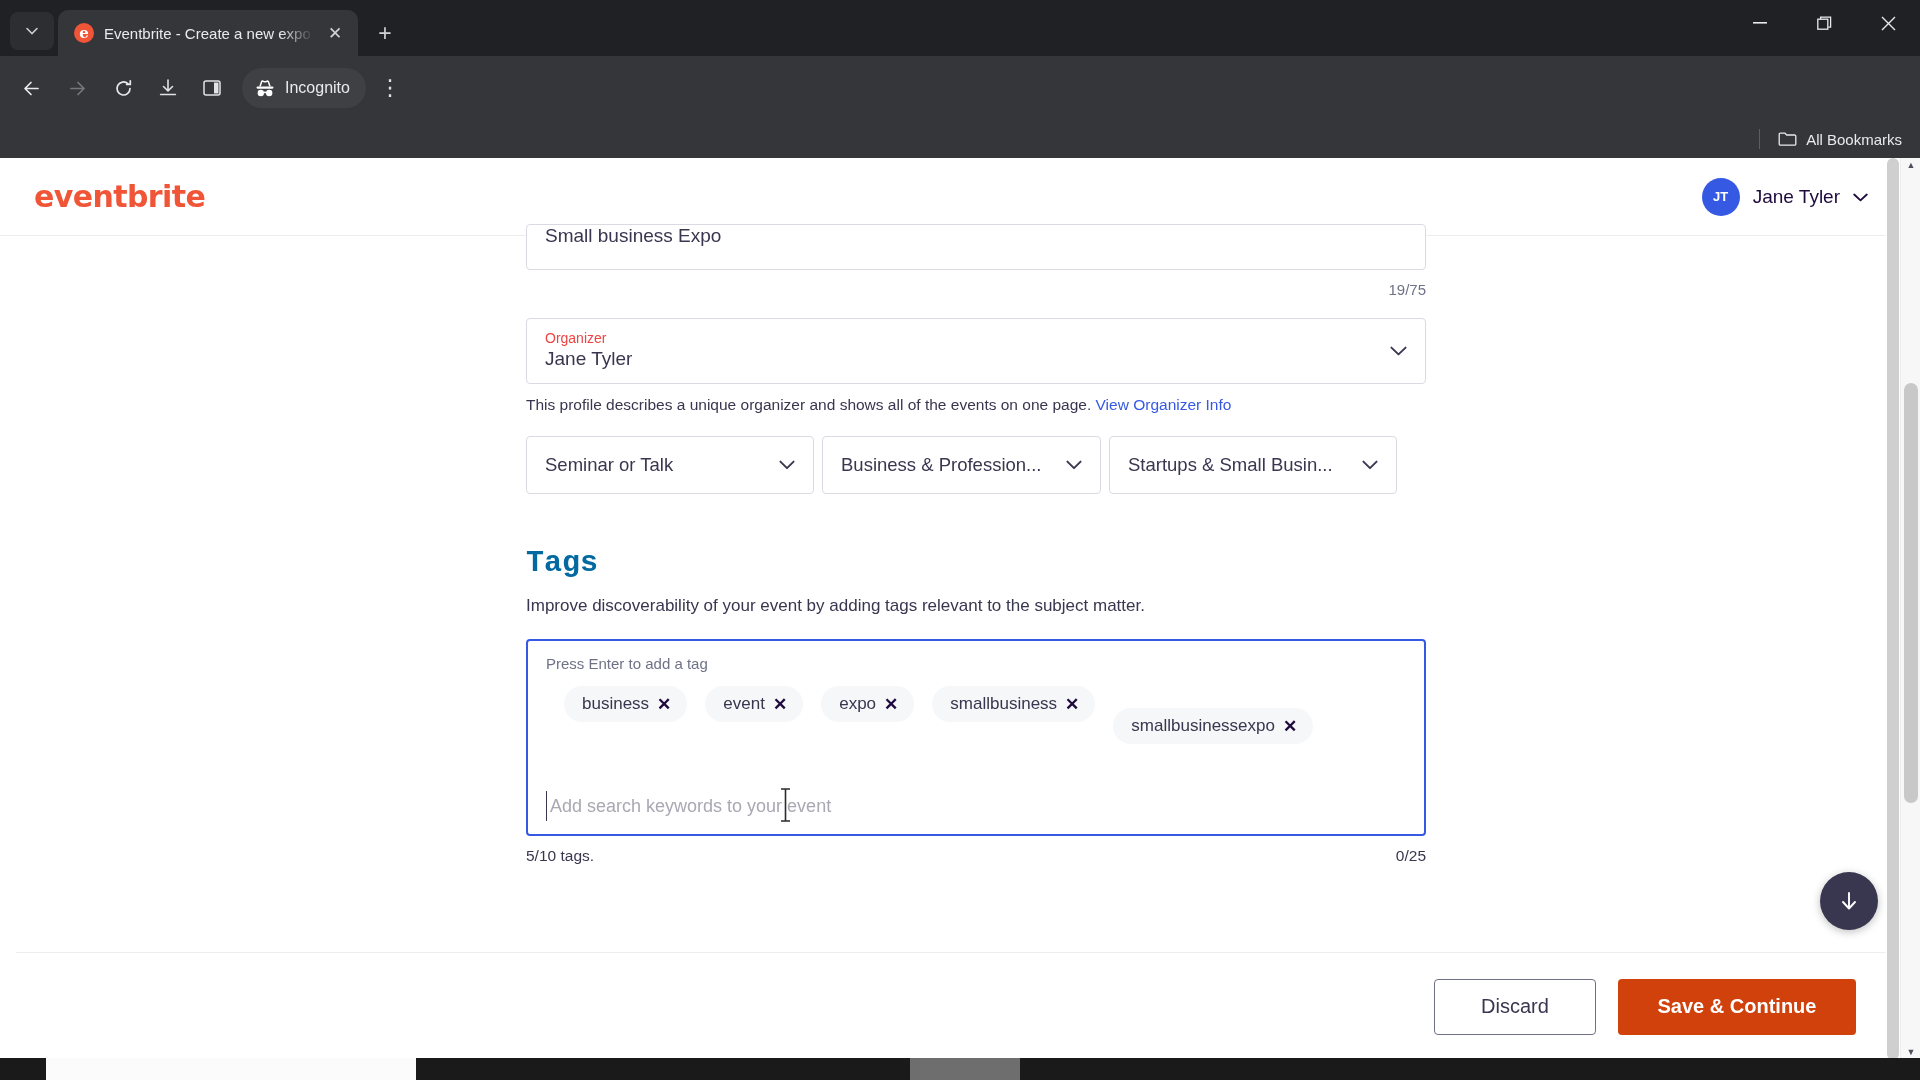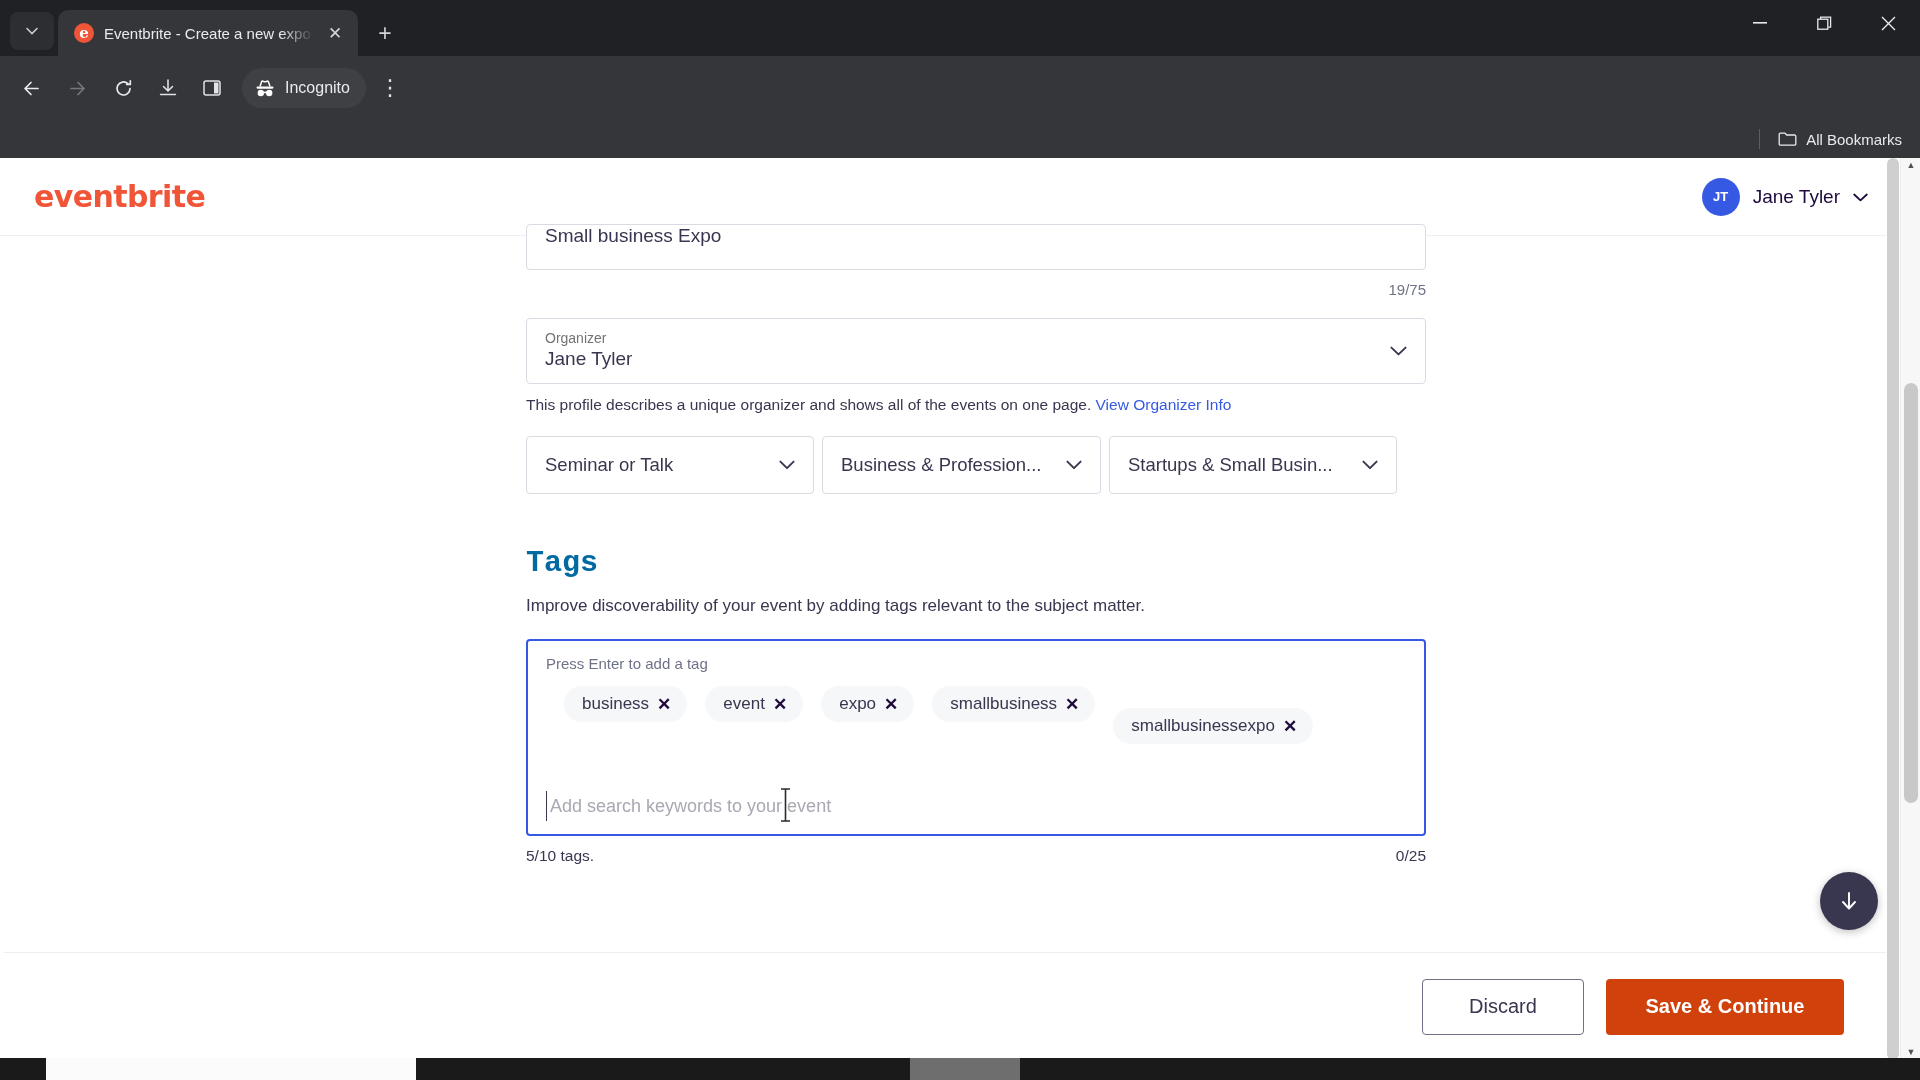--- a/index.html
+++ b/index.html
@@ -124,21 +124,21 @@
   .fld-text { font-size: 19px; color:#39364f; }
 
   .counter-row { display:flex; justify-content:flex-end; padding-top:11px; }
   .counter { font-size: 15px; color:#6f7287; }
 
   .select-fld {
     position:relative; border:1px solid #dbdae3; border-radius:4px; background:#fff;
     height: 66px; display:flex; flex-direction:column; justify-content:center;
     padding: 0 48px 0 18px;
   }
-  .select-label { font-size: 14px; color:#737373; line-height:1.25; }
+  .select-label { font-size: 14px; color:#ef4444; line-height:1.25; }
   .select-value { font-size: 19px; color:#39364f; line-height:1.3; }
   .select-caret { position:absolute; right:18px; top:50%; transform:translateY(-50%);
     color:#39364f; }
 
   .helper { font-size: 15.5px; color:#39364f; padding-top: 12px; }
   .helper a { color:#3659e3; text-decoration:none; }
 
   .chips-row { display:flex; gap: 8px; }
   .chips-row .chip-select { flex: 0 0 auto; }
   .sel-w1 { width: 288px; }
@@ -172,21 +172,21 @@
   }
   .tag-placeholder { font-size: 18px; color:#a9a8b3; padding-left: 4px; }
   .ibeam {
     position:absolute; left: 252px; top: 10px; width: 11px; height: 34px;
     pointer-events:none;
   }
   .tag-counters { display:flex; justify-content:space-between; padding-top: 11px; }
   .tag-counters span { font-size: 15.5px; color:#39364f; }
 
   .footer-bar {
-    position:absolute; left:4px; bottom:0; width: 1900px; height: 108px;
+    position:absolute; left:16px; bottom:0; width: 1900px; height: 108px;
     background:#fff; border-top:1px solid #eceef0;
     display:flex; align-items:center; justify-content:flex-end;
     gap: 22px; padding-right: 60px;
   }
   .btn-discard {
     height: 56px; min-width: 162px; padding: 0 28px;
     border:1px solid #6f7287; border-radius:4px; background:#fff;
     color:#39364f; font-size: 20px;
     display:flex;align-items:center;justify-content:center;
   }

